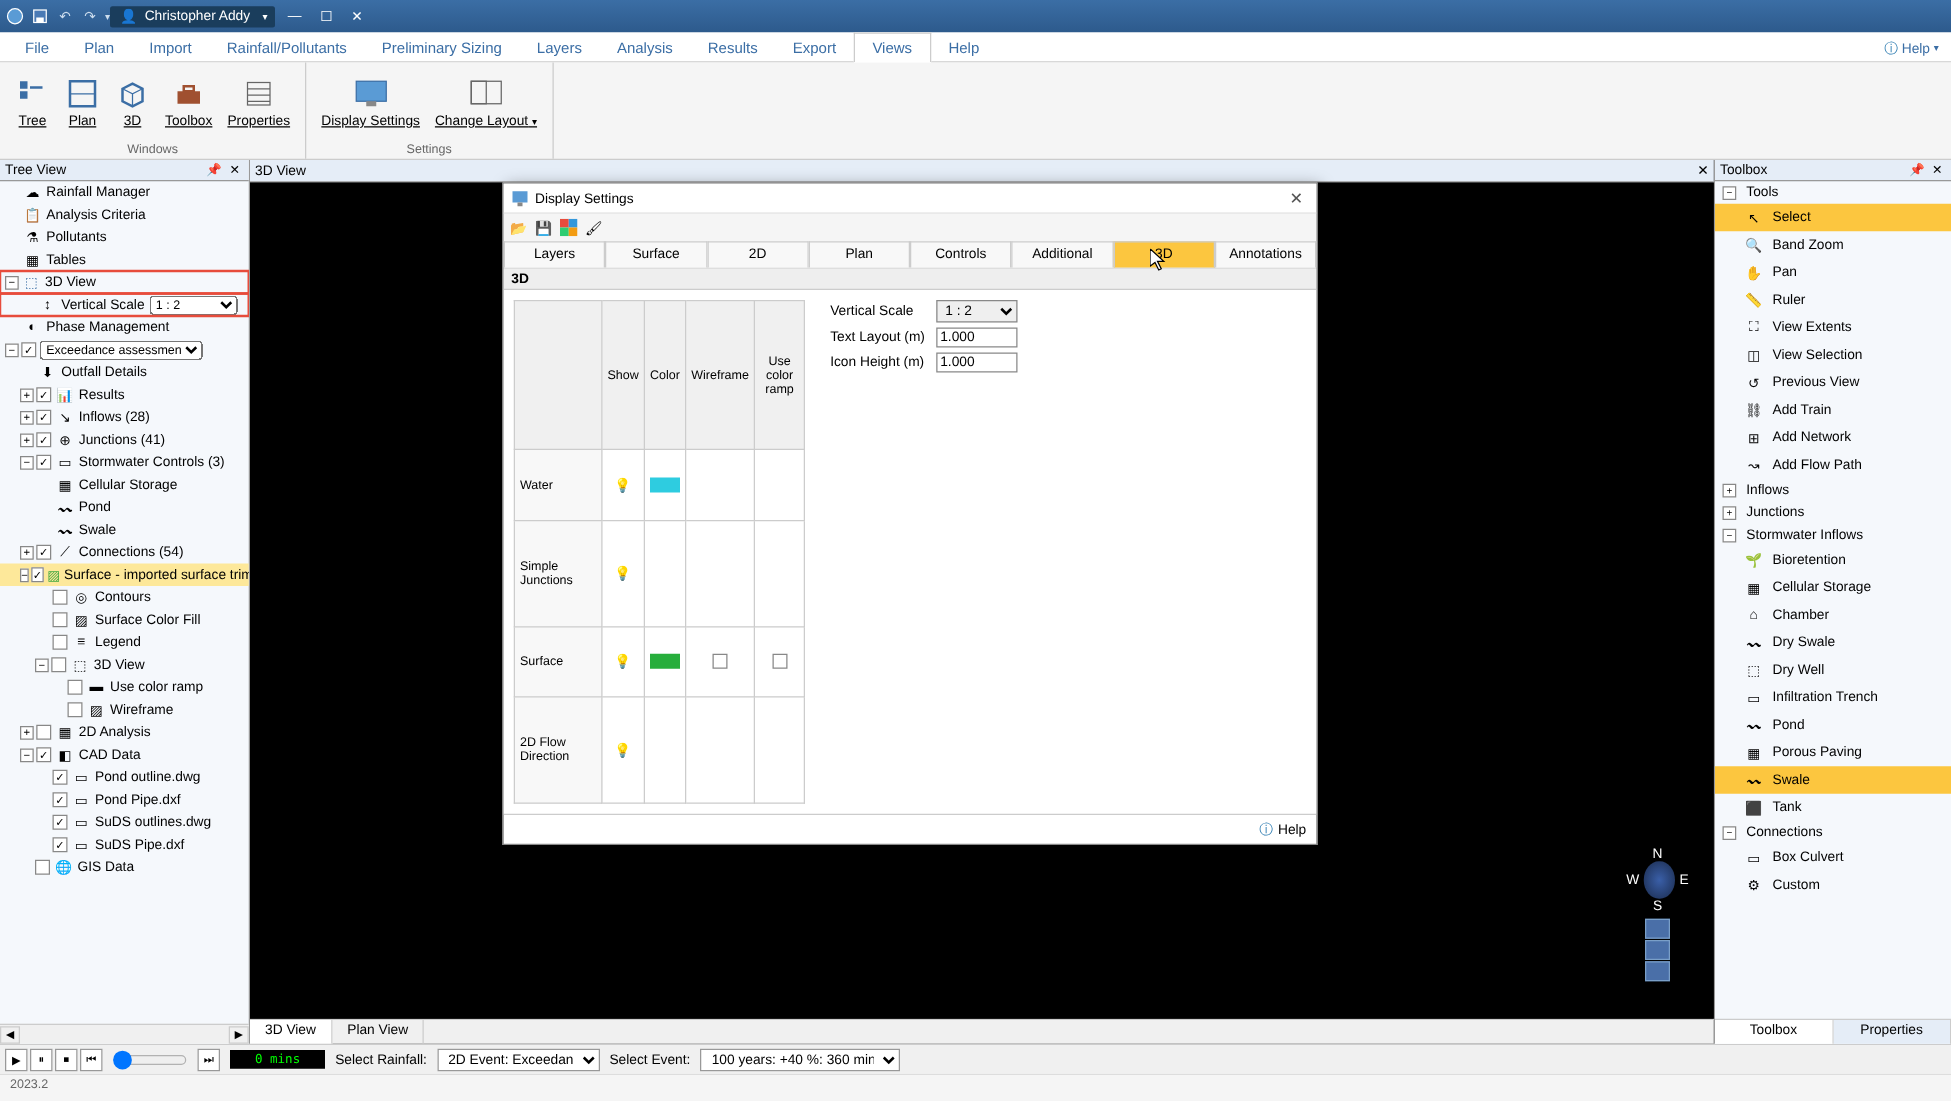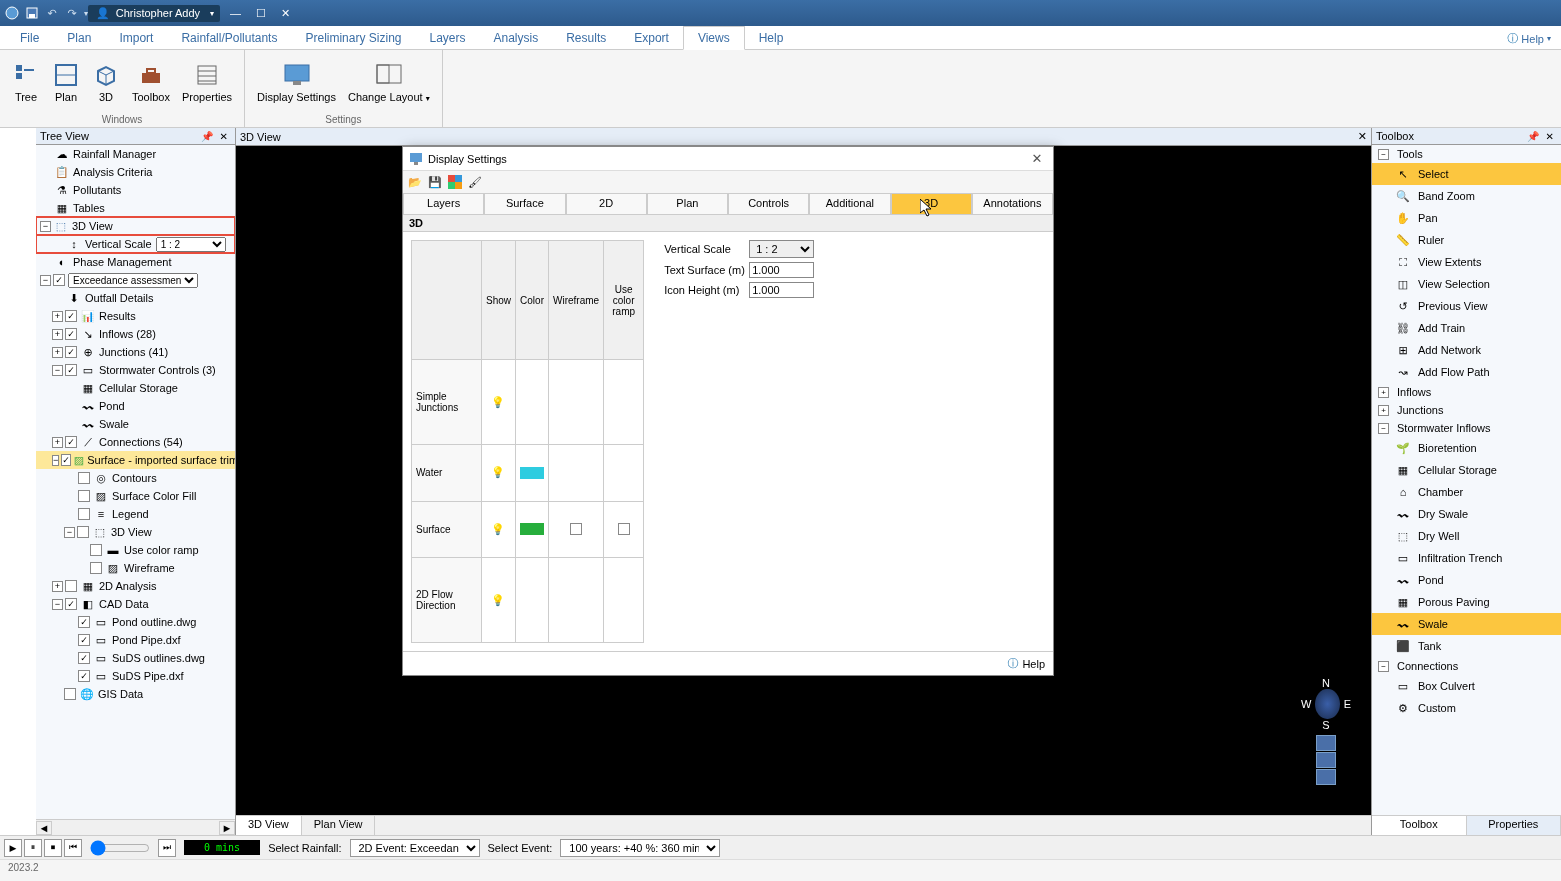--- a/index.html
+++ b/index.html
@@ -14,25 +14,25 @@
 .title-bar .win-controls { margin-left: 10px; display: flex; gap: 15px; padding-right: 8px; }
 
 .ribbon-tabs { height: 24px; background: #fff; display: flex; border-bottom: 1px solid #ccc; align-items: flex-end; padding-left: 6px; }
 .ribbon-tab { padding: 4px 14px; cursor: pointer; color: #3b6ea5; font-size: 12px; }
 .ribbon-tab.active { border: 1px solid #ccc; border-bottom: 1px solid #fff; background: #fff; margin-bottom: -1px; font-weight: normal; }
 .ribbon-help { margin-left: auto; margin-right: 10px; color: #3b6ea5; display: flex; align-items: center; gap: 3px; padding-bottom: 3px;}
 
 .ribbon-content { height: 78px; background: #f5f5f5; border-bottom: 1px solid #ccc; display: flex; }
 .ribbon-group { border-right: 1px solid #ccc; padding: 2px 8px 0; display: flex; flex-direction: column; }
 .ribbon-group-items { display: flex; gap: 4px; flex: 1; }
-.ribbon-btn { display: flex; flex-direction: column; align-items: center; justify-content: center; padding: 2px 4px; cursor: pointer; gap: 2px; }
+.ribbon-btn { display: flex; flex-direction: column; align-items: center; justify-content: center; padding: 2px 4px; cursor: pointer; gap: 2px; text-decoration: underline; }
 .ribbon-btn .icon { width: 28px; height: 28px; display: flex; align-items: center; justify-content: center; }
 .ribbon-group-label { text-align: center; font-size: 10px; color: #666; padding: 2px 0; }
 
-.main-area { display: flex; height: calc(100vh - 26px - 24px - 78px - 24px - 22px); background: #fff; margin-left: 36px; }
+.main-area { display: flex; height: calc(100vh - 26px - 24px - 78px - 24px - 22px); background: #fff; }
 
 .tree-panel { width: 200px; border-right: 1px solid #999; display: flex; flex-direction: column; background: #f5f8fc; }
 .panel-header { background: #e5edf7; border-bottom: 1px solid #999; padding: 2px 4px; display: flex; align-items: center; font-size: 11px; }
 .panel-header .spacer { flex: 1; }
 .panel-header .pin, .panel-header .close-x { cursor: pointer; padding: 0 3px; font-size: 10px; }
 .tree-body { flex: 1; overflow: hidden; position: relative; }
 .tree-scroll { overflow-y: auto; height: 100%; }
 .tree-node { display: flex; align-items: center; padding: 1px 2px; white-space: nowrap; cursor: pointer; font-size: 11px; min-height: 18px; }
 .tree-node.highlight-red { outline: 2px solid #e74c3c; outline-offset: -1px; }
 .tree-node.highlight-yellow { background: #fde89a; }
@@ -615,32 +615,32 @@
     <table class="dlg-table">
       <tbody>
           <tr>
         <th style="width:70px"></th>
         <th>Show</th>
         <th>Color</th>
         <th>Wireframe</th>
         <th style="width:40px">Use color ramp</th>
       </tr>
       <tr>
-        <td class="label">Simple Junctions</td>
-        <td><span class="bulb">💡</span></td>
-        <td></td>
-            <td></td>
-            <td></td>
-      </tr>
-      <tr>
         <td class="label">Water</td>
         <td><span class="bulb">💡</span></td>
         <td>
               <div class="color-swatch" style="background:#2ecce0"></div>
             </td>
+            <td></td>
+            <td></td>
+      </tr>
+      <tr>
+        <td class="label">Simple Junctions</td>
+        <td><span class="bulb">💡</span></td>
+        <td></td>
             <td></td>
             <td></td>
       </tr>
       <tr>
         <td class="label">Surface</td>
         <td><span class="bulb off">💡</span></td>
         <td>
               <div class="color-swatch" style="background:#27ae3c"></div>
             </td>
         <td>
@@ -658,21 +658,21 @@
             <td></td>
       </tr>
     </tbody>
       </table>
     <div>
       <div class="form-row">
         <label>Vertical Scale</label>
         <select><option>1 : 2</option></select>
       </div>
       <div class="form-row">
-        <label>Text Surface (m)</label>
+        <label>Text Layout (m)</label>
         <input value="1.000" style="">
       </div>
       <div class="form-row">
         <label>Icon Height (m)</label>
         <input value="1.000" style="">
       </div>
     </div>
   </div>
   <div class="dialog-footer">
     <span style="color:#2a7ab0">ⓘ</span>

